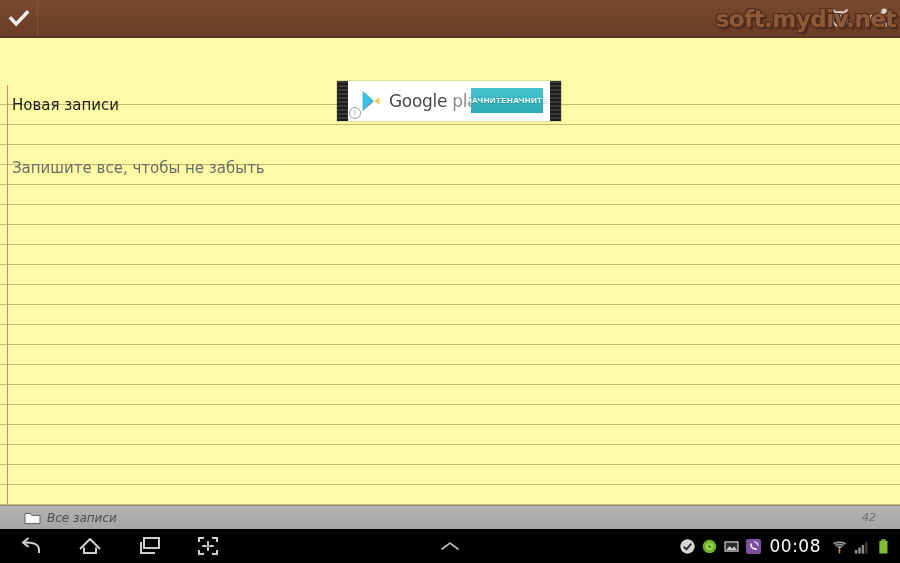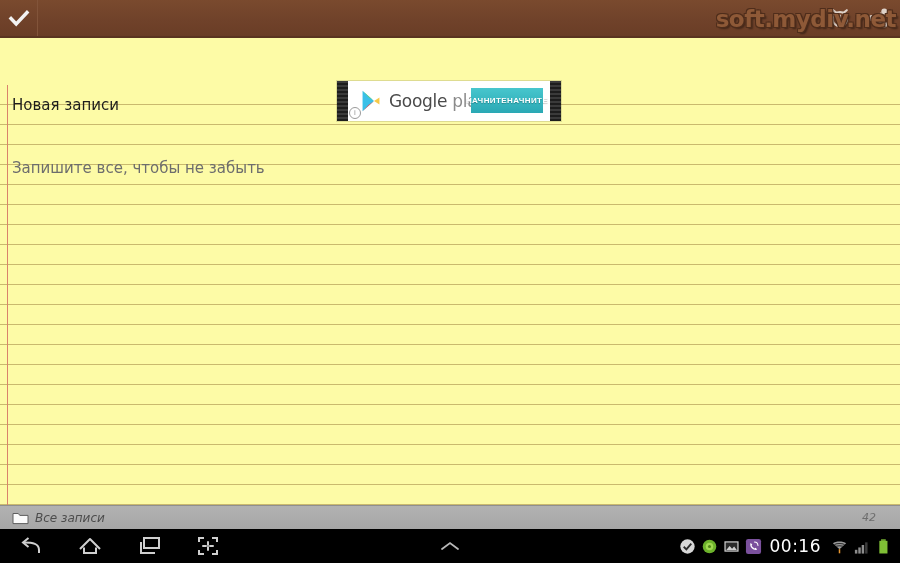--- a/index.html
+++ b/index.html
@@ -106,21 +106,21 @@
     margin-top:23px;
   }
 
   
   .app-status {
     position:absolute; left:0; top:505px; width:900px; height:24px;
     background:linear-gradient(to bottom,#b2b2b2,#a6a6a6);
     border-top:1px solid #8f8f8f;
     display:flex; align-items:center;
   }
-  .folder-wrap { display:flex; align-items:center; padding-left:12px; gap:6px; }
+  .folder-wrap { display:flex; align-items:center; padding-left:24px; gap:6px; }
   .folder-label {
     font-style:italic; font-size:12px; color:#4d4d4d;
     font-family:"DejaVu Sans", sans-serif;
   }
   .counter {
     margin-left:auto; padding-right:24px;
     font-style:italic; font-size:11px; color:#6d6d6d;
     font-family:"DejaVu Sans", sans-serif;
   }
 
@@ -259,21 +259,21 @@
         <rect x="1.5" y="3.5" width="15" height="11" fill="#cfcfcf"></rect>
         <rect x="2.8" y="4.8" width="12.4" height="8.4" fill="#2b2b2b"></rect>
         <path d="M3.5 12.8 L7 8.4 L9.6 11.3 L11.8 9 L14.6 12.8 Z" fill="#cfcfcf"></path>
       </svg>
       <svg class="sys-ico" viewBox="0 0 18 18">
         <rect x="1" y="1" width="16" height="16" rx="2.4" fill="#7b519d"></rect>
         <path d="M6 5.2 C5 6.4 5.6 9.2 7.3 10.9 C9 12.6 11.7 13.2 12.9 12.2 L11.3 10.4 L9.8 11.1 C9 10.5 7.6 9.1 7 8.3 L7.7 6.8 Z" fill="#ffffff"></path>
         <path d="M10 4.3 C12.1 4.4 13.6 6 13.7 8" fill="none" stroke="#fff" stroke-width="1.1" stroke-linecap="round"></path>
       </svg>
 
-      <span class="clock">00:16</span>
+      <span class="clock">00:08</span>
 
       <svg class="sys-ico" viewBox="0 0 18 18">
         <path d="M2 5.5 C5 3.2 13 3.2 16 5.5 L9 12 Z" fill="#9a9a9a"></path>
         <path d="M3.6 7 C6 5.4 12 5.4 14.4 7" fill="none" stroke="#2b2b2b" stroke-width="1.1"></path>
         <path d="M5.4 8.8 C7 7.9 11 7.9 12.6 8.8" fill="none" stroke="#2b2b2b" stroke-width="1.1"></path>
         <rect x="8.2" y="11.8" width="1.6" height="4.4" fill="#e8962f"></rect>
       </svg>
       <svg class="sys-ico" viewBox="0 0 18 18">
         <rect x="2" y="12.5" width="2.6" height="4" fill="#8d8d8d"></rect>
         <rect x="5.6" y="10" width="2.6" height="6.5" fill="#8d8d8d"></rect>

